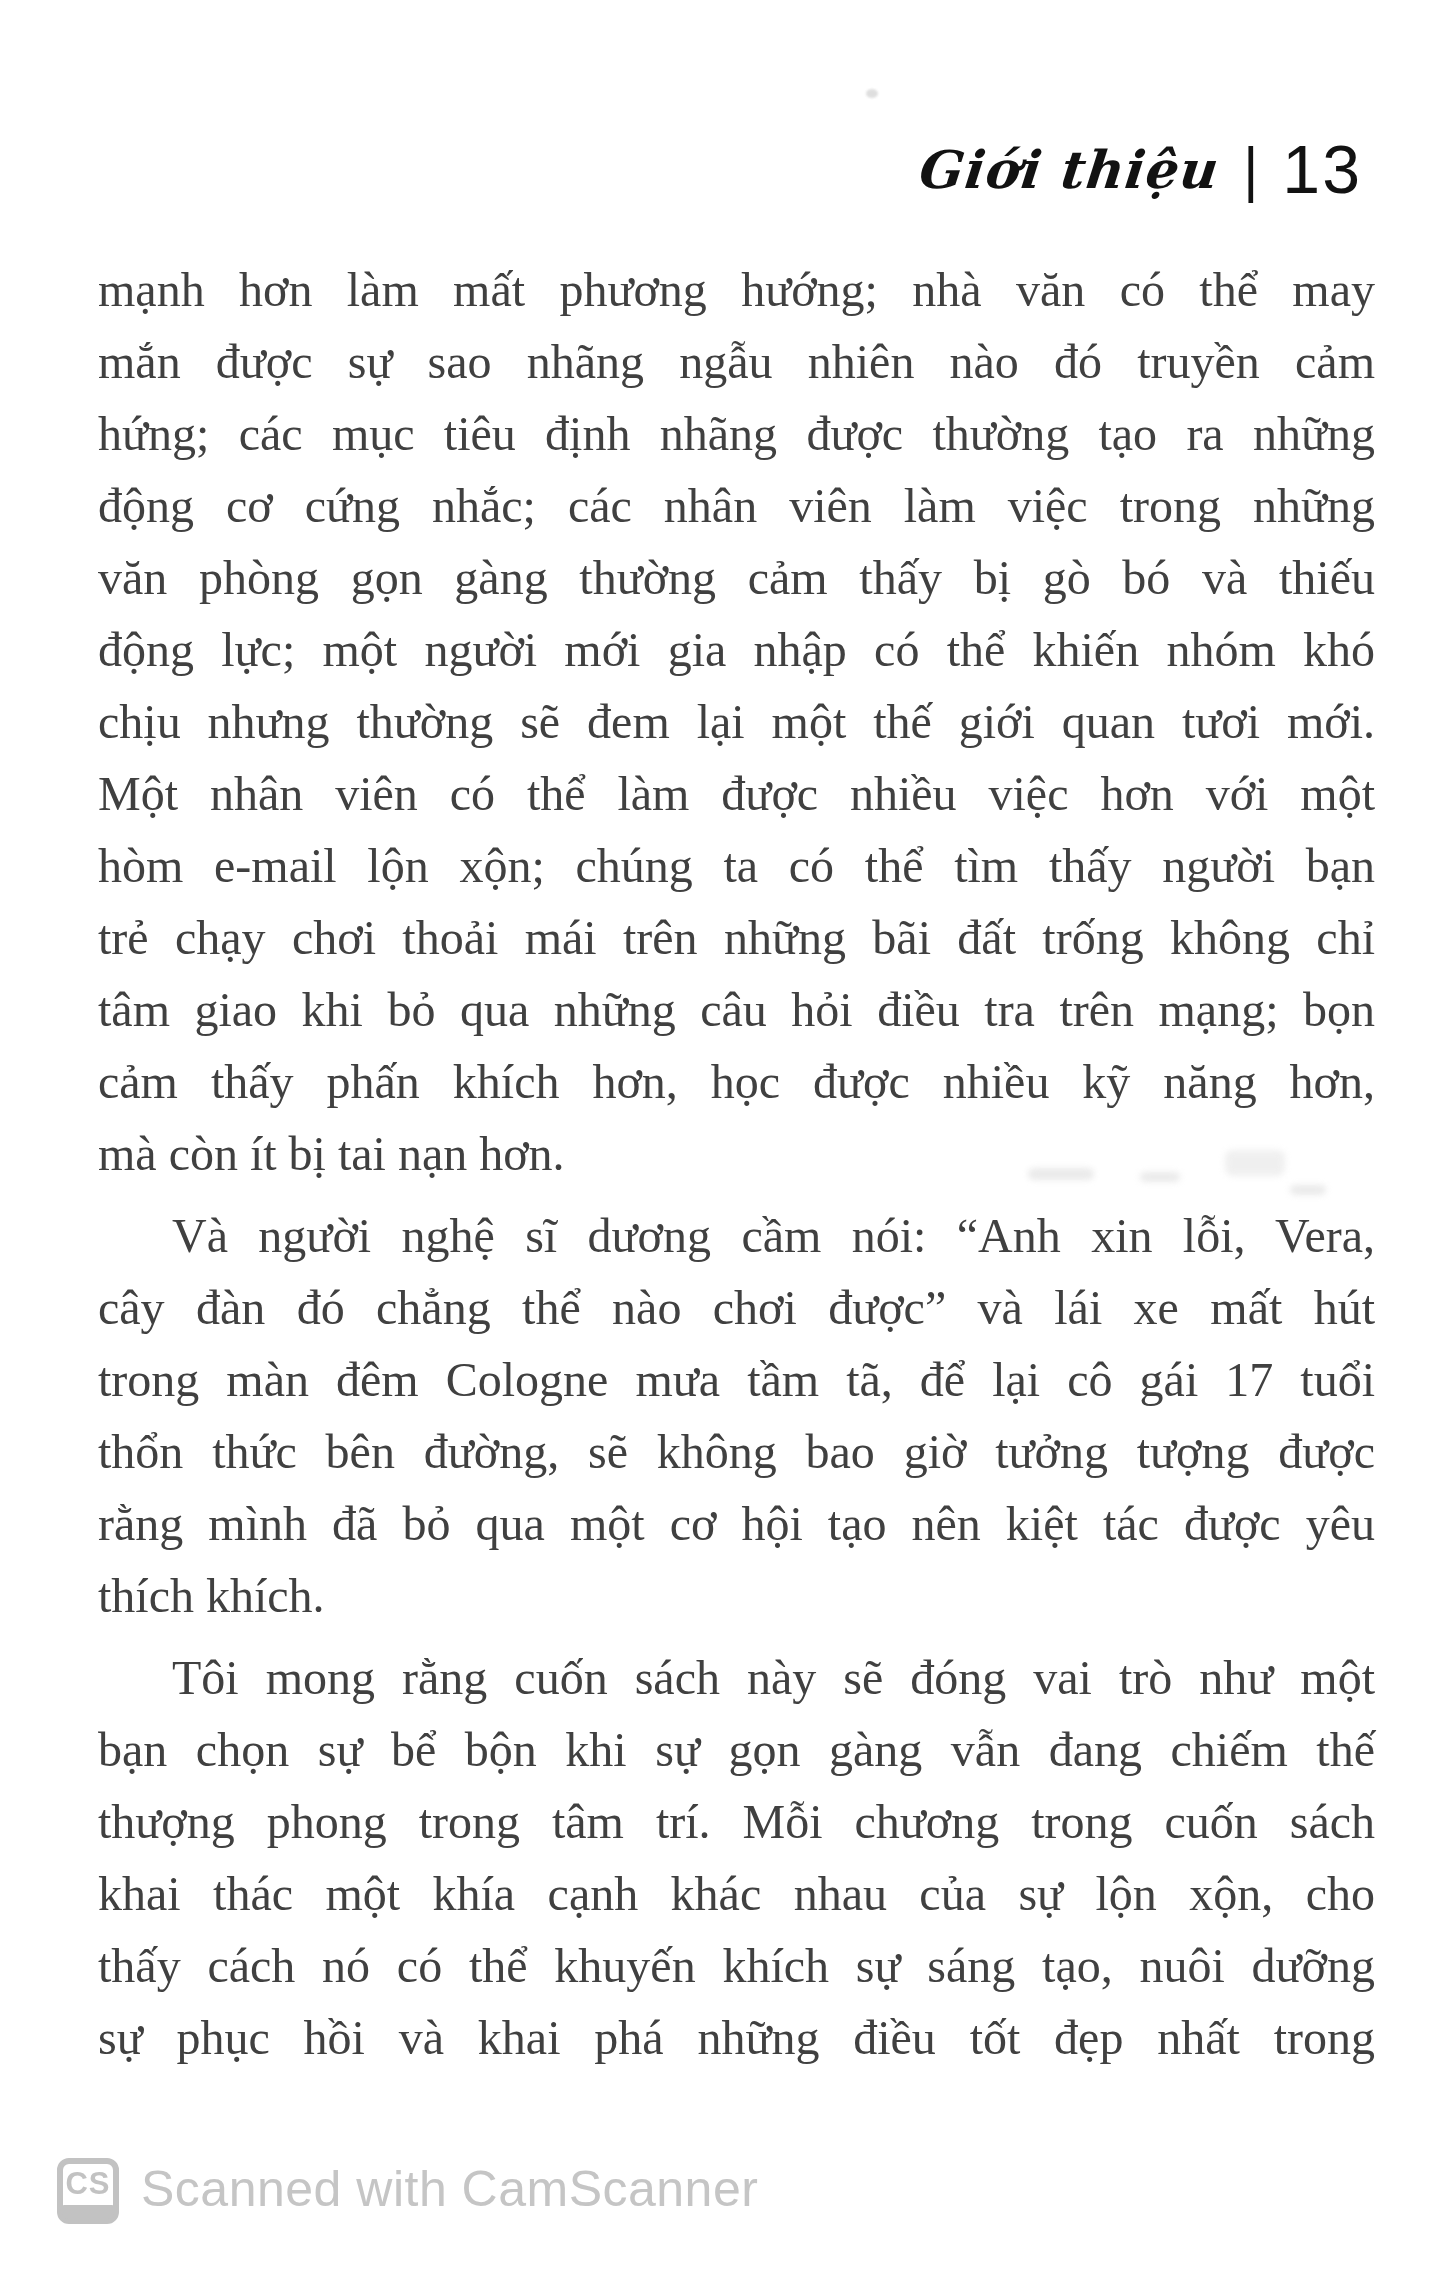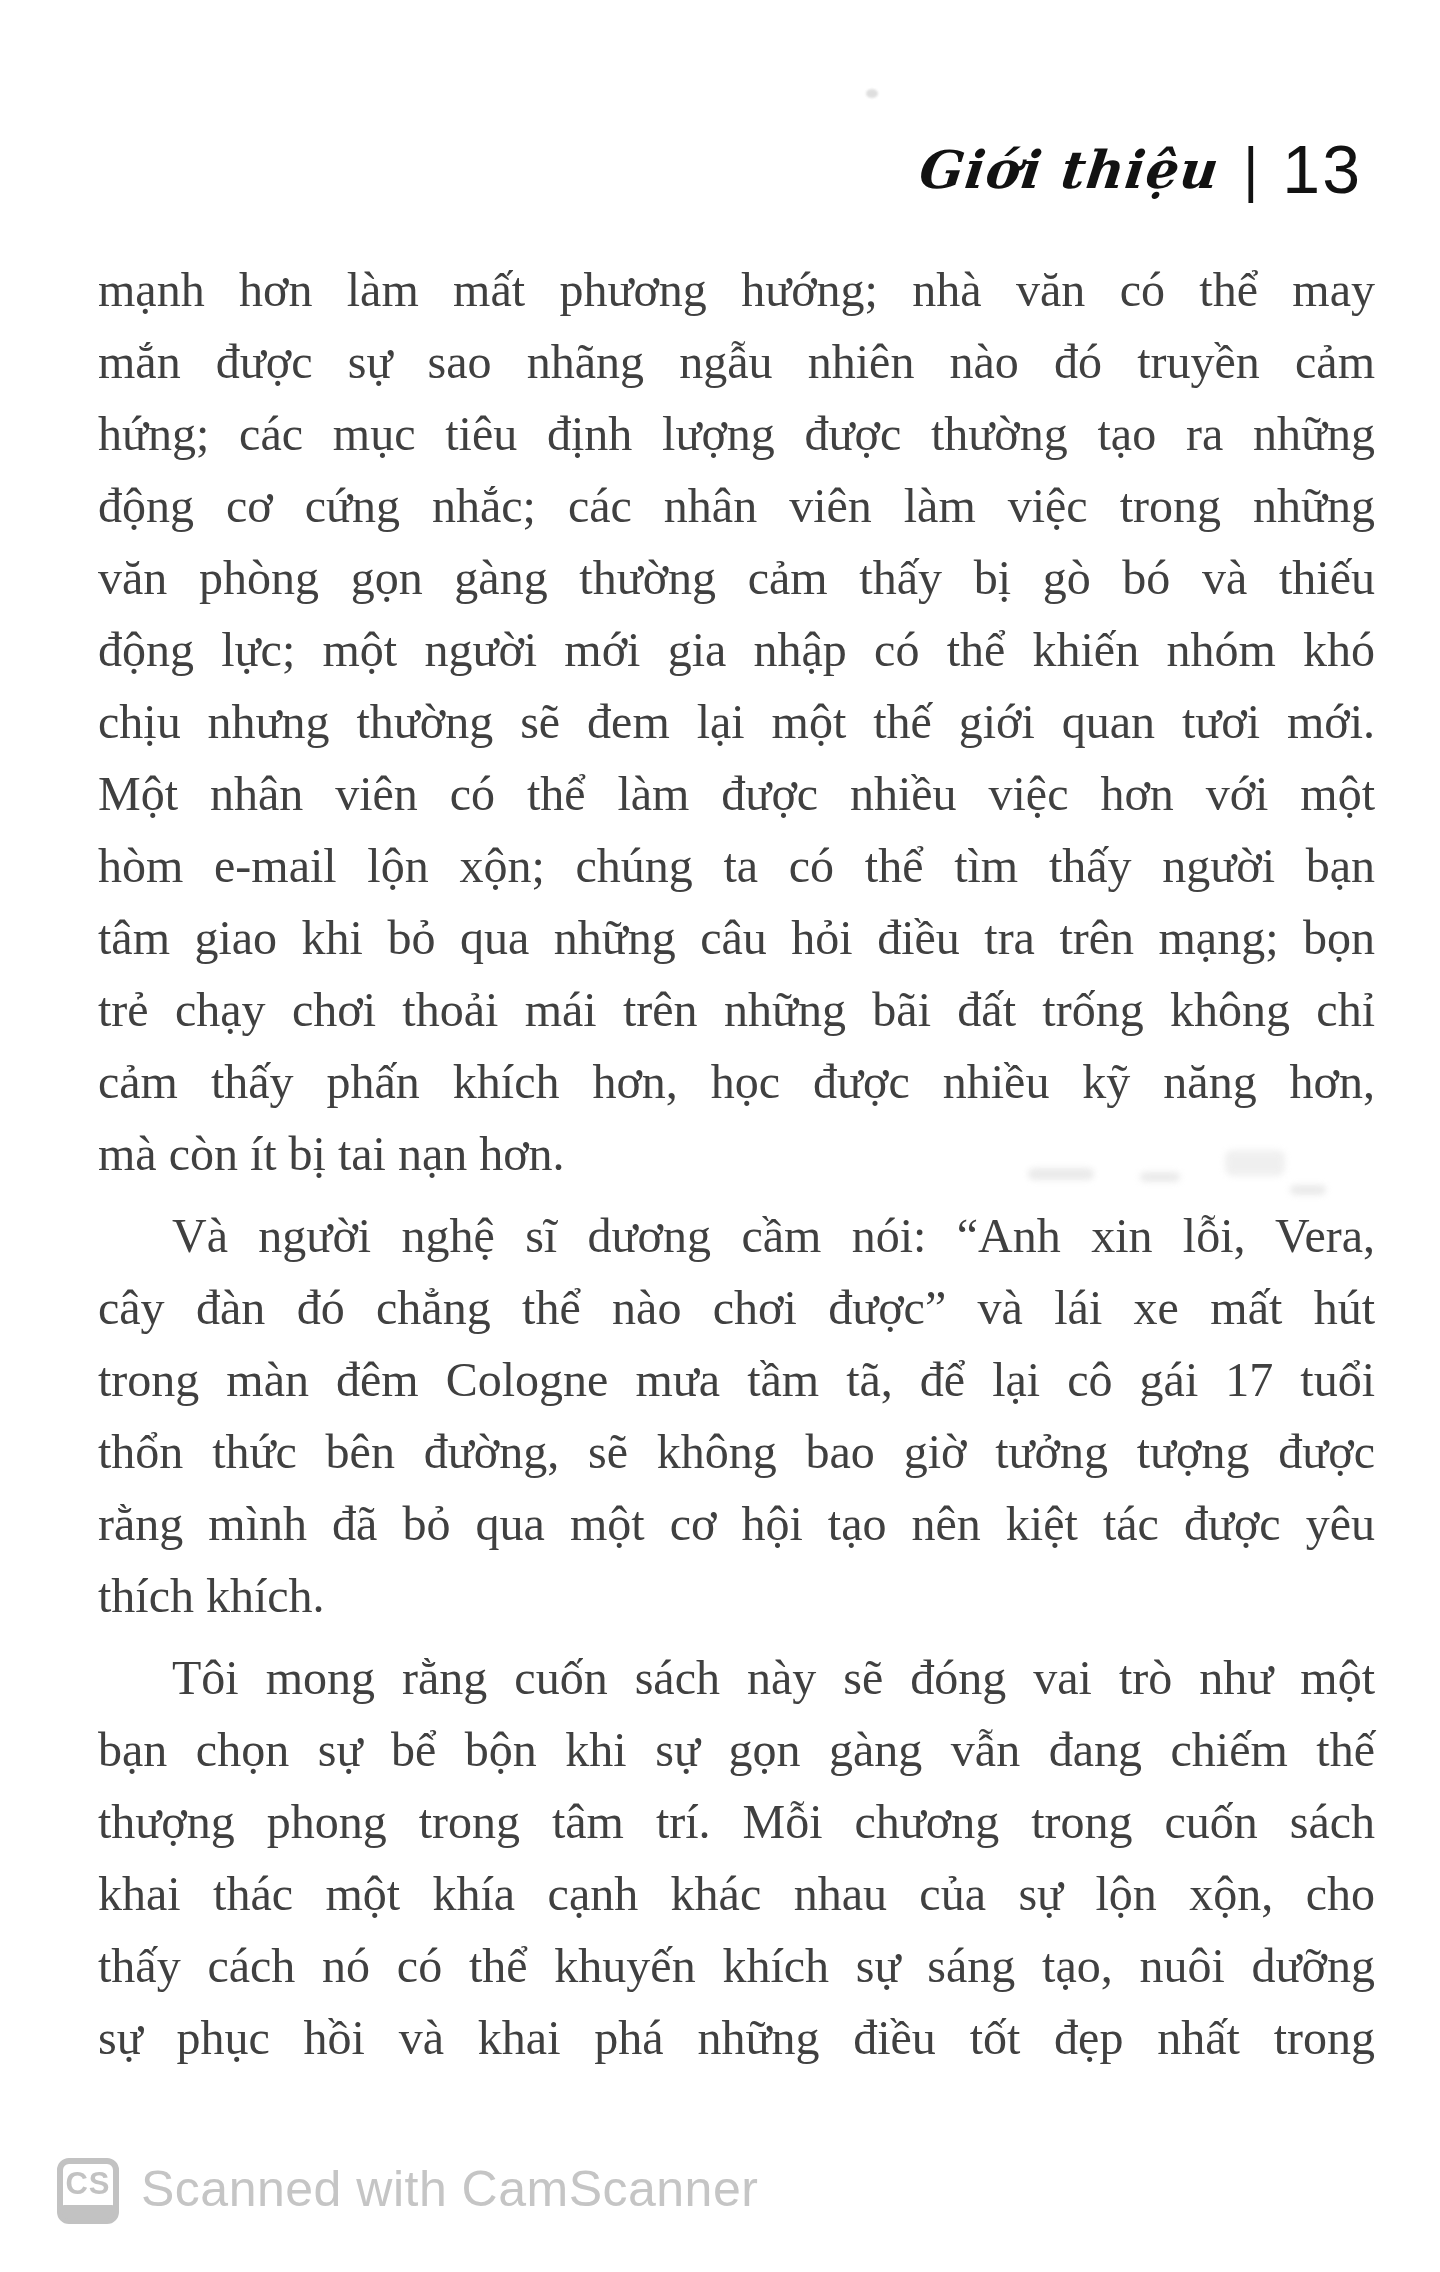--- a/index.html
+++ b/index.html
@@ -139,29 +139,29 @@
     <span class="page-num">13</span>
   </div>
 
   <div class="speck"></div>
 
   <div class="body-text">
 
     <div class="para">
       <div class="line">mạnh hơn làm mất phương hướng; nhà văn có thể may</div>
       <div class="line">mắn được sự sao nhãng ngẫu nhiên nào đó truyền cảm</div>
-      <div class="line">hứng; các mục tiêu định lượng được thường tạo ra những</div>
+      <div class="line">hứng; các mục tiêu định nhãng được thường tạo ra những</div>
       <div class="line">động cơ cứng nhắc; các nhân viên làm việc trong những</div>
       <div class="line">văn phòng gọn gàng thường cảm thấy bị gò bó và thiếu</div>
       <div class="line">động lực; một người mới gia nhập có thể khiến nhóm khó</div>
       <div class="line">chịu nhưng thường sẽ đem lại một thế giới quan tươi mới.</div>
       <div class="line">Một nhân viên có thể làm được nhiều việc hơn với một</div>
       <div class="line">hòm e-mail lộn xộn; chúng ta có thể tìm thấy người bạn</div>
+      <div class="line">trẻ chạy chơi thoải mái trên những bãi đất trống không chỉ</div>
       <div class="line">tâm giao khi bỏ qua những câu hỏi điều tra trên mạng; bọn</div>
-      <div class="line">trẻ chạy chơi thoải mái trên những bãi đất trống không chỉ</div>
       <div class="line">cảm thấy phấn khích hơn, học được nhiều kỹ năng hơn,</div>
       <div class="line short">mà còn ít bị tai nạn hơn.</div>
     </div>
 
     <div class="para">
       <div class="line indent">Và người nghệ sĩ dương cầm nói: “Anh xin lỗi, Vera,</div>
       <div class="line">cây đàn đó chẳng thể nào chơi được” và lái xe mất hút</div>
       <div class="line">trong màn đêm Cologne mưa tầm tã, để lại cô gái 17 tuổi</div>
       <div class="line">thổn thức bên đường, sẽ không bao giờ tưởng tượng được</div>
       <div class="line">rằng mình đã bỏ qua một cơ hội tạo nên kiệt tác được yêu</div>

